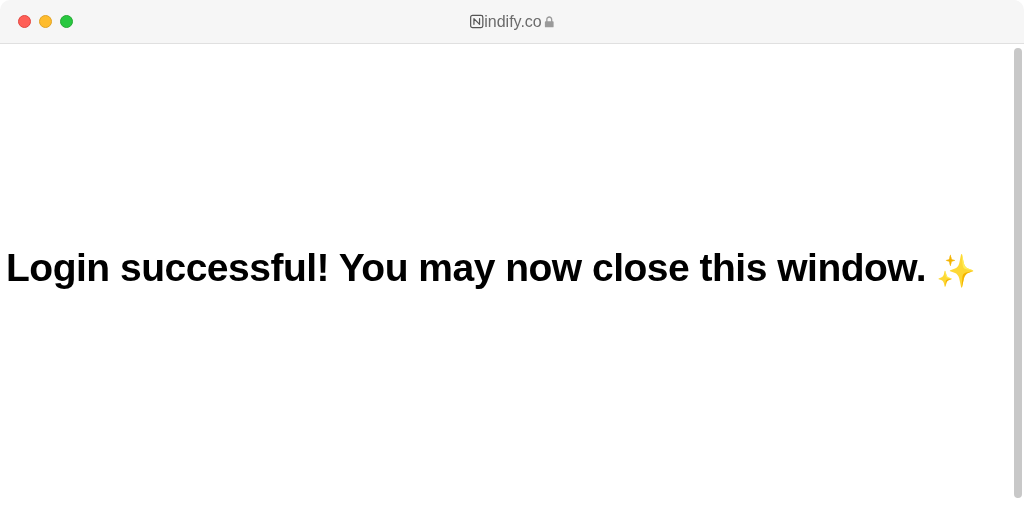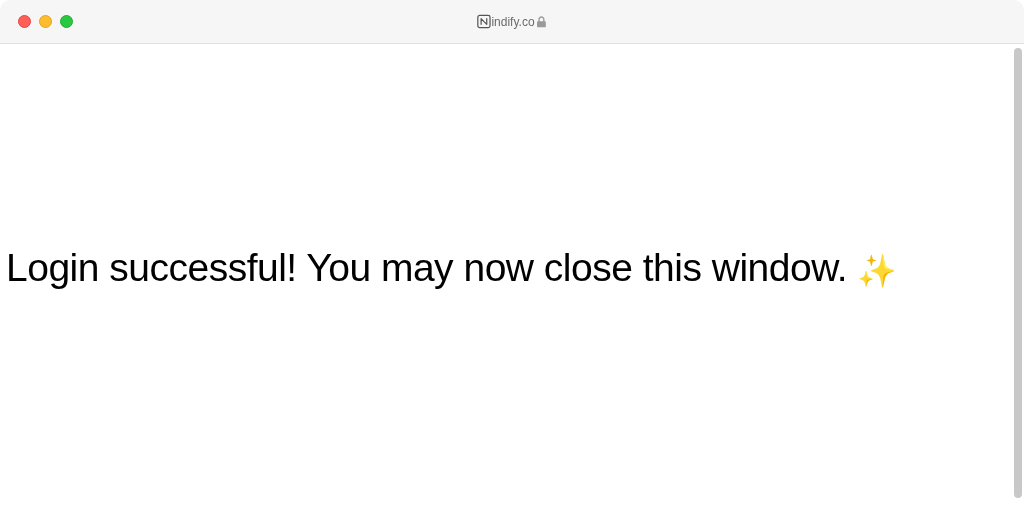--- a/index.html
+++ b/index.html
@@ -39,21 +39,21 @@
     .tl-yellow { background: #febc2e; border: 0.5px solid #e1a325; }
     .tl-green { background: #28c840; border: 0.5px solid #26a934; }
     .address-area {
       position: absolute;
       left: 50%;
       transform: translateX(-50%);
       display: flex;
       align-items: center;
       gap: 0;
       color: #6b6b6b;
-      font-size: 12px;
+      font-size: 16px;
     }
     .site-icon {
       width: 16px;
       height: 16px;
       display: flex;
       align-items: center;
       justify-content: center;
     }
     .site-icon svg {
       width: 15px;
@@ -71,21 +71,21 @@
       padding: 0 10px;
       height: calc(513px - 44px);
       position: relative;
     }
     .message {
       position: absolute;
       top: 200px;
       left: 6px;
       right: 18px;
       font-size: 39px;
-      font-weight: 400;
+      font-weight: 700;
       color: #000;
       line-height: 1.25;
       letter-spacing: -0.5px;
     }
     .sparkle {
       font-size: 32px;
       vertical-align: middle;
     }
     .scrollbar {
       position: absolute;

